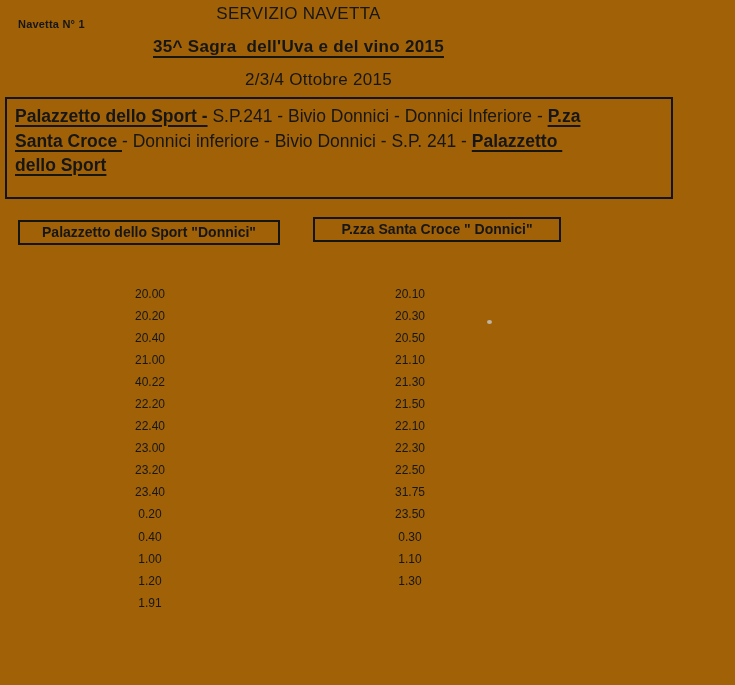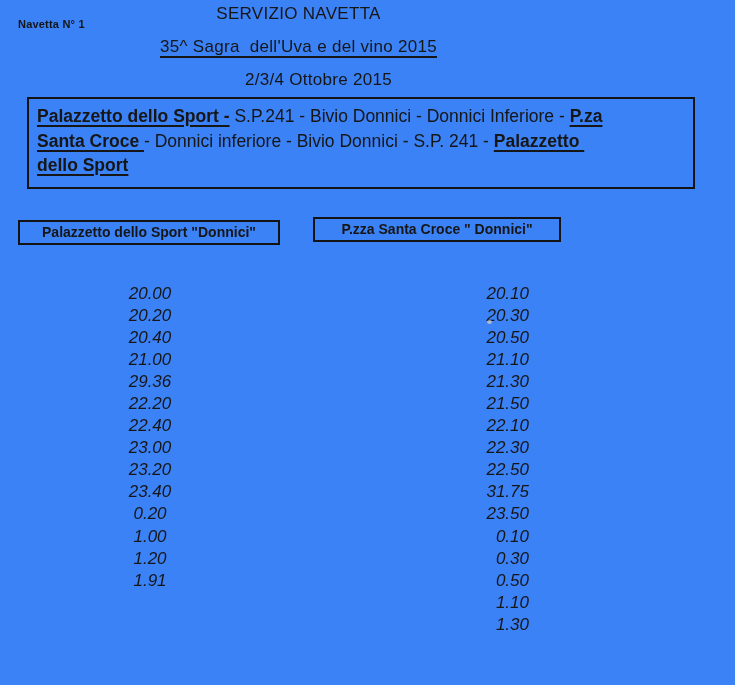--- a/index.html
+++ b/index.html
@@ -1,20 +1,20 @@
 <!DOCTYPE html>
 <html><head>
 <meta charset="utf-8">
 <style>
   html, body { margin: 0; padding: 0; background: #ffffff; }
   .page {
     position: relative;
     width: 735px;
     height: 685px;
-    background: #3b82f6;
+    background: #a16207;
     overflow: hidden;
     font-family: "Liberation Sans", sans-serif;
     color: #161616;
   }
   .navetta-label {
     position: absolute;
     left: 18px;
     top: 18px;
     font-size: 11px;
     font-weight: 700;
@@ -28,29 +28,30 @@
     font-size: 17px;
     letter-spacing: 0.3px;
   }
   .title { top: 4px; }
   .subtitle {
     top: 37px;
     white-space: pre;
     text-decoration: underline;
     text-decoration-thickness: 2px;
     text-underline-offset: 4px;
+    font-weight: bold;
   }
   .dateline { top: 70px; left: 20px; }
   .route-box {
     position: absolute;
-    left: 27px;
+    left: 5px;
     top: 97px;
     width: 647px;
     border: 2px solid #141414;
-    padding: 5px 9px 9px 8px;
+    padding: 5px 9px 19px 8px;
     font-size: 17.5px;
     line-height: 24.5px;
     white-space: pre-wrap;
   }
   .route-box .bu {
     font-weight: 700;
     text-decoration: underline;
     text-decoration-thickness: 2px;
     text-underline-offset: 3px;
   }
@@ -65,25 +66,24 @@
     white-space: nowrap;
     overflow: hidden;
   }
   .col-header-left  { left: 18px;  top: 220px; width: 258px; }
   .col-header-right { left: 313px; top: 217px; width: 244px; }
   .times {
     position: absolute;
     top: 283px;
     width: 180px;
     text-align: center;
-    font-size: 17px;
-    font-style: italic;
+    font-size: 12px;
   }
   .times-left  { left: 60px; }
-  .times-right { left: 349px; text-align: right; }
+  .times-right { left: 320px; }
   .time-cell { height: 22.05px; line-height: 22px; }
   .speck {
     position: absolute;
     left: 487px;
     top: 320px;
     width: 5px;
     height: 4px;
     background: #c9c9c9;
     border-radius: 50%;
     opacity: 0.8;
@@ -106,46 +106,45 @@
 
   <div class="col-header col-header-left">Palazzetto dello Sport "Donnici"</div>
 
   <div class="col-header col-header-right">P.zza Santa Croce " Donnici"</div>
 
   <div class="times times-left">
       <div class="time-cell">20.00</div>
       <div class="time-cell">20.20</div>
       <div class="time-cell">20.40</div>
       <div class="time-cell">21.00</div>
-      <div class="time-cell">29.36</div>
+      <div class="time-cell">40.22</div>
       <div class="time-cell">22.20</div>
       <div class="time-cell">22.40</div>
       <div class="time-cell">23.00</div>
       <div class="time-cell">23.20</div>
       <div class="time-cell">23.40</div>
       <div class="time-cell">0.20</div>
+      <div class="time-cell">0.40</div>
       <div class="time-cell">1.00</div>
       <div class="time-cell">1.20</div>
       <div class="time-cell">1.91</div>
     </div>
 
   <div class="times times-right">
       <div class="time-cell">20.10</div>
       <div class="time-cell">20.30</div>
       <div class="time-cell">20.50</div>
       <div class="time-cell">21.10</div>
       <div class="time-cell">21.30</div>
       <div class="time-cell">21.50</div>
       <div class="time-cell">22.10</div>
       <div class="time-cell">22.30</div>
       <div class="time-cell">22.50</div>
       <div class="time-cell">31.75</div>
       <div class="time-cell">23.50</div>
-      <div class="time-cell">0.10</div>
       <div class="time-cell">0.30</div>
-      <div class="time-cell">0.50</div>
       <div class="time-cell">1.10</div>
       <div class="time-cell">1.30</div>
     </div>
 
   <div class="speck"></div>
 
 </div>
 
 </body></html>

